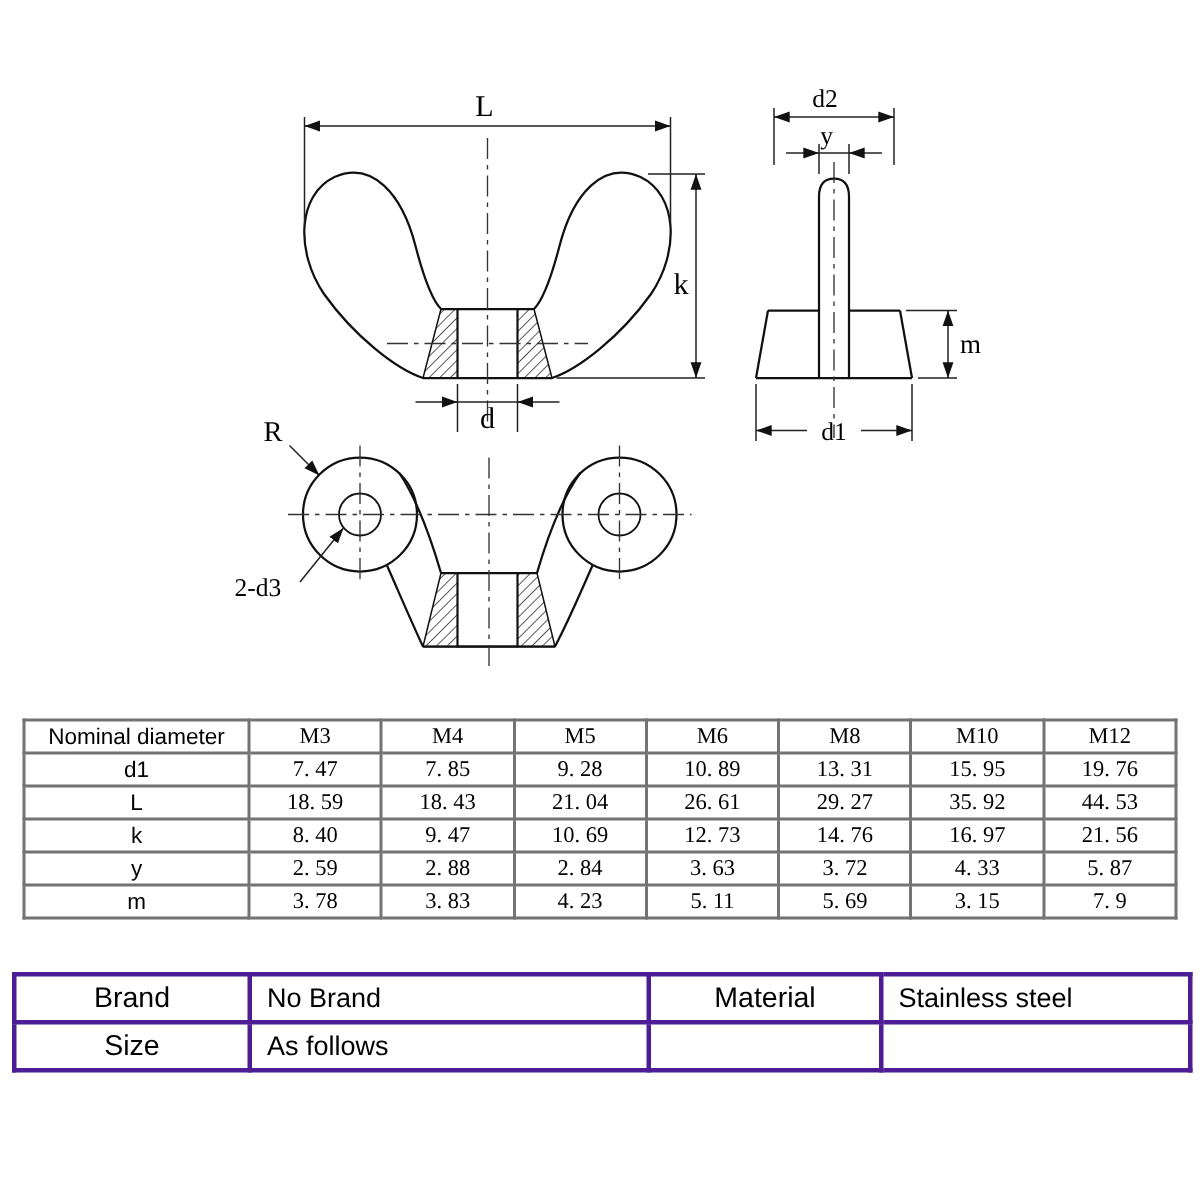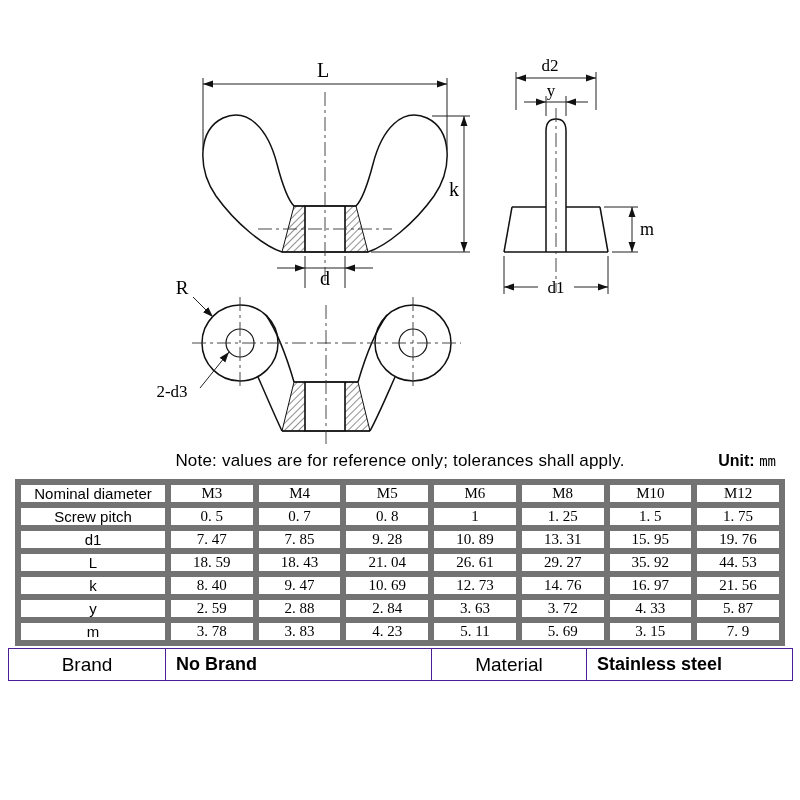--- a/index.html
+++ b/index.html
@@ -11,29 +11,29 @@
 
   .note-row { position:absolute; top:451px; left:0; width:800px; height:24px; font-size:17px; }
   .note-text { position:absolute; left:0; right:0; text-align:center; letter-spacing:0.2px; }
   .unit { position:absolute; right:24px; top:1px; font-size:16px; background:#fff; padding-left:6px; }
   .unit .u-label { font-weight:600; }
   .unit .u-val { font-family:"DejaVu Sans Mono",monospace; font-size:14px; }
 
   table { border-collapse:collapse; }
 
   .dim-table { position:absolute; top:479px; left:15px; width:770px; table-layout:fixed; }
-  .dim-table td { border:6px solid #737373; text-align:center; height:22px; padding:0 2px;
+  .dim-table td { border:2px solid #737373; text-align:center; height:22px; padding:0 2px;
                   white-space:nowrap; overflow:hidden; font-size:15px;
                   font-family:"Liberation Serif",serif; }
   .dim-table td.lbl { font-family:"Liberation Sans",sans-serif; font-size:15px; }
 
   .info-table { position:absolute; top:648px; left:8px; width:784px; table-layout:fixed; }
-  .info-table td { border:1px solid #4c1d95; height:32px; white-space:nowrap; overflow:hidden; }
+  .info-table td { border:3px solid #4c1d95; height:32px; white-space:nowrap; overflow:hidden; }
   .info-table td.ilbl { text-align:center; font-size:19px; }
-  .info-table td.ival { text-align:left; padding-left:10px; font-size:18px;font-weight:bold; }
+  .info-table td.ival { text-align:left; padding-left:10px; font-size:18px; }
   .info-table td.ival.sm { font-size:16px; }
 </style>
 </head>
 <body>
 
 <div class="page">
 
   <svg class="drawing" width="800" height="455" viewBox="0 0 800 455" xmlns="http://www.w3.org/2000/svg">
     <defs>
       <pattern id="hatch" patternUnits="userSpaceOnUse" width="5" height="5" patternTransform="rotate(45)">
@@ -147,27 +147,20 @@
     </g>
     <g stroke="#222" stroke-width="1" fill="none">
       <line x1="200" y1="388" x2="229" y2="352" marker-end="url(#arr)"></line>
     </g>
     <g fill="#000" stroke="none" font-family="'Liberation Serif',serif">
       <text x="182" y="294" font-size="19" text-anchor="middle">R</text>
       <text x="172" y="397" font-size="17" text-anchor="middle">2-d3</text>
     </g>
   </svg>
 
-  <div class="note-row">
-    <div class="note-text">Note: values are for reference only; tolerances shall apply.</div>
-    <div class="unit">
-      <span class="u-label">Unit:</span>
-      <span class="u-val">mm</span>
-    </div>
-  </div>
 
   <table class="dim-table">
     <colgroup>
       <col style="width:150px">
       <col>
         <col>
         <col>
         <col>
         <col>
         <col>
@@ -178,30 +171,20 @@
         <td class="lbl">Nominal diameter</td>
         <td>M3</td>
         <td>M4</td>
         <td>M5</td>
         <td>M6</td>
         <td>M8</td>
         <td>M10</td>
         <td>M12</td>
       </tr>
       <tr>
-        <td class="lbl">Screw pitch</td>
-        <td>0. 5</td>
-        <td>0. 7</td>
-        <td>0. 8</td>
-        <td>1</td>
-        <td>1. 25</td>
-        <td>1. 5</td>
-        <td>1. 75</td>
-      </tr>
-      <tr>
         <td class="lbl">d1</td>
         <td>7. 47</td>
         <td>7. 85</td>
         <td>9. 28</td>
         <td>10. 89</td>
         <td>13. 31</td>
         <td>15. 95</td>
         <td>19. 76</td>
       </tr>
       <tr>
@@ -254,16 +237,22 @@
       <col style="width:155px">
       <col style="width:206px">
     </colgroup>
     <tbody>
       <tr>
         <td class="ilbl">Brand</td>
         <td class="ival">No Brand</td>
         <td class="ilbl">Material</td>
         <td class="ival">Stainless steel</td>
       </tr>
+      <tr>
+        <td class="ilbl">Size</td>
+        <td class="ival">As follows</td>
+        <td class="ilbl"></td>
+        <td class="ival"></td>
+      </tr>
     </tbody>
   </table>
 
 </div>
 
 </body></html>

